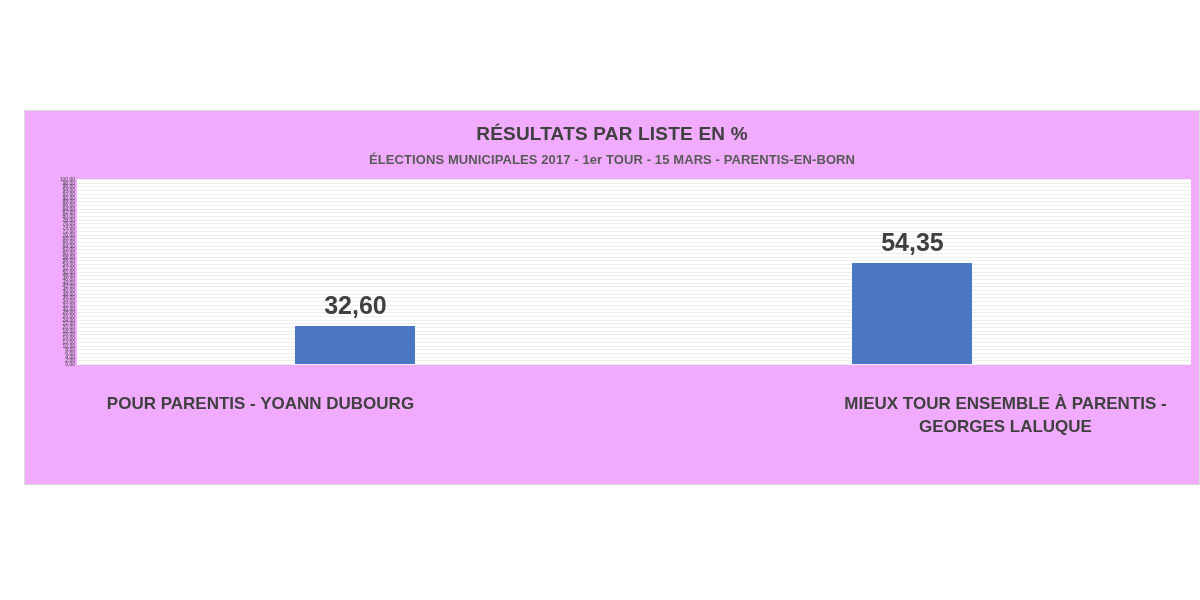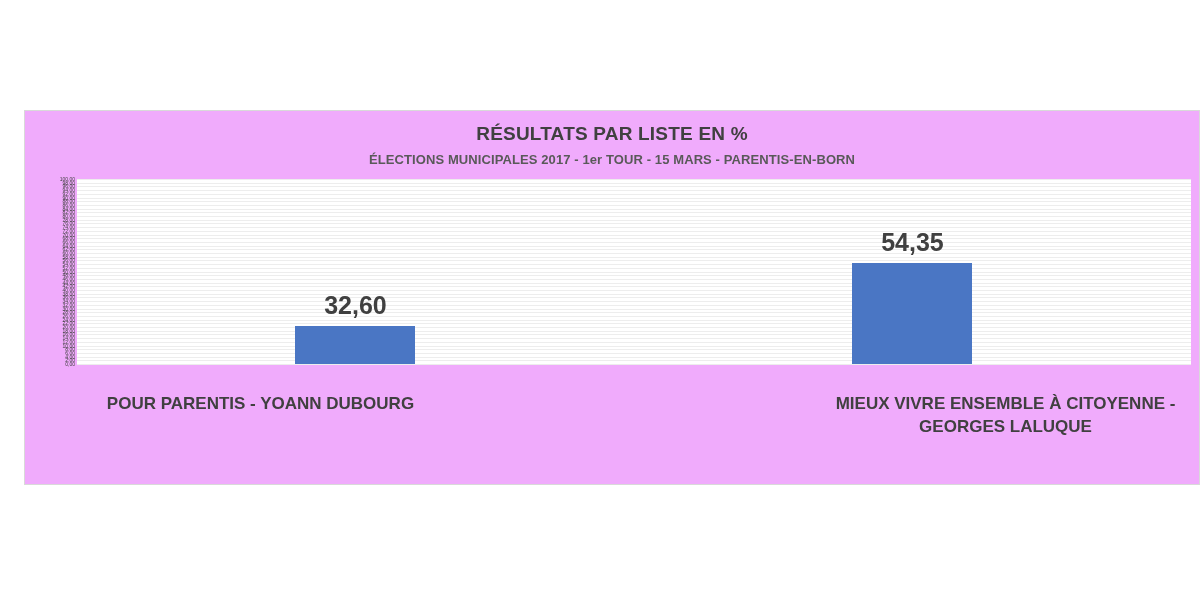--- a/index.html
+++ b/index.html
@@ -263,16 +263,16 @@
         <div class="bar-slot">
           <div class="bar-value" style="bottom: 106.547px; color: rgb(64, 64, 64);">54,35</div>
           <div class="bar" style="height: 100.547px; background: rgb(74, 118, 196);"></div>
         </div>
       </div>
     </div>
   </div>
 
   <div class="x-labels">
     <div class="x-label">POUR PARENTIS - YOANN DUBOURG</div>
-    <div class="x-label">MIEUX VIVRE ENSEMBLE À CITOYENNE - GEORGES LALUQUE</div>
+    <div class="x-label">MIEUX TOUR ENSEMBLE À PARENTIS - GEORGES LALUQUE</div>
   </div>
 
 </div>
 
 </body></html>

